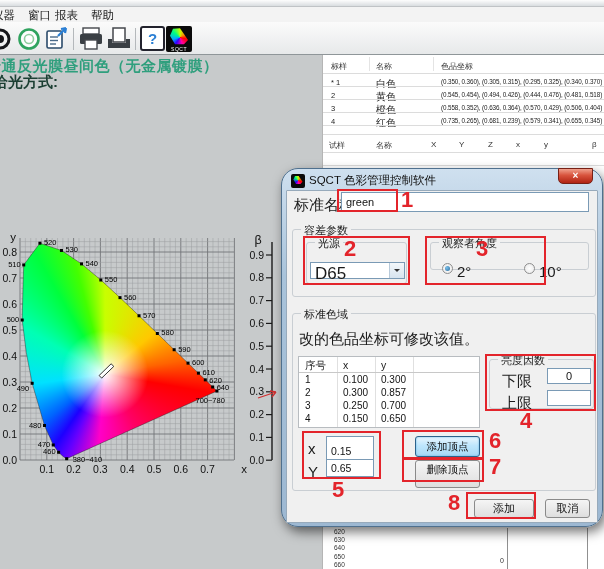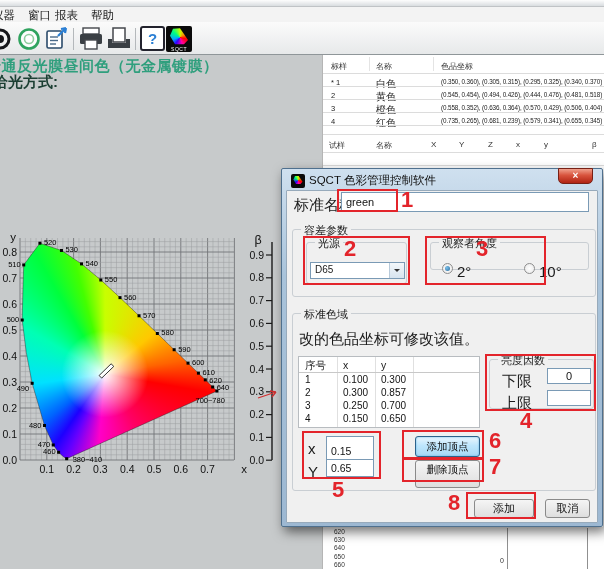--- a/index.html
+++ b/index.html
@@ -57,40 +57,40 @@
                   #c8ff00 0deg,#ffc800 50deg,#ff6400 80deg,#ff0000 100deg,#ff0064 150deg,
                   #ff00c8 185deg,#6400ff 205deg,#1e00ff 215deg,#0064ff 232deg,#00e1ff 262deg,
                   #00ffb4 300deg,#00ff3c 330deg,#44ff00 345deg,#c8ff00 360deg); }
   #horseshoe-glow { position:absolute; inset:0;
                 background:radial-gradient(circle 58px at 105px 144px, rgba(255,255,255,1) 0%, rgba(255,255,255,0) 75%); }
   .beta       { position:absolute; left:240px; top:228px; width:64px; height:250px; }
 
   
   .dialog     { position:absolute; left:281px; top:168px; width:322px; height:359px; z-index:10;
                 background:linear-gradient(180deg,#cfe0ef,#a9c3da 30%,#9db8d2);
-                border:1px solid #4f708e; border-radius:2px; box-shadow:3px 5px 12px rgba(0,0,0,.55); }
+                border:1px solid #4f708e; border-radius:17px; box-shadow:3px 5px 12px rgba(0,0,0,.55); }
   .dlg-title  { position:absolute; left:9px; top:4px; display:flex; align-items:center; gap:4px;
                 font-size:11.5px; color:#111; }
   .dlg-ico    { width:14px; height:14px; background:#0a0a0a; border-radius:2px; position:relative; }
   .dlg-ico::after{ content:''; position:absolute; left:2px; top:2px; width:10px; height:9px;
                 background:conic-gradient(#c8ff00,#ff0000 110deg,#ff00aa 170deg,#2200ff 230deg,#00ff80 320deg,#c8ff00);
                 clip-path:polygon(30% 95%, 5% 45%, 20% 5%, 55% 2%, 95% 70%, 75% 95%); }
   .dlg-close  { position:absolute; right:9px; top:-1px; width:35px; height:16px;
                 background:linear-gradient(#f0a08c,#d8533d 45%,#b02313); border:1px solid #772015;
                 border-radius:0 0 5px 5px; color:#fff; font-size:10px; font-weight:bold;
                 text-align:center; line-height:14px; }
   .dlg-body   { position:absolute; left:4px; top:21px; width:312px; height:333px;
                 background:#f0f0f0; border:1px solid #97aabb; border-radius:1px; }
   .dlg-abs    { position:absolute; white-space:nowrap; }
   .lbl        { font-size:15px; color:#1a1a1a; }
   .field      { position:absolute; background:#fff; border:1px solid #7a9ab5; font-size:11px;
                 font-family:"Liberation Sans",sans-serif; padding:0 4px; color:#111; }
   .grp        { position:absolute; border:1px solid #c9ced3; border-radius:3px; }
   .grp-label  { position:absolute; top:-7px; left:8px; background:#f0f0f0; padding:0 3px; font-size:11px; }
-  .combo      { position:absolute; background:#fff; border:1px solid #7a9ab5; font-size:10px; }
+  .combo      { position:absolute; background:#fff; border:1px solid #7a9ab5; font-size:17px; }
   .combo-txt  { position:absolute; left:4px; top:1px; }
   .combo-arr  { position:absolute; right:0; top:0; bottom:0; width:15px;
                 background:linear-gradient(#f3f7fa,#d7e4ef); border-left:1px solid #b8cada; }
   .combo-arr::after{ content:''; position:absolute; left:4px; top:6px; border:3.5px solid transparent;
                 border-top-color:#333; }
   .radio      { position:absolute; width:11px; height:11px; border-radius:50%;
                 border:1px solid #8e8e8e; background:radial-gradient(#fff,#e6e6e6); }
   .radio.sel::after{ content:''; position:absolute; inset:2px; border-radius:50%;
                 background:radial-gradient(circle at 35% 35%,#7ac0ea,#2c6c9e); }
   .vtable     { position:absolute; background:#fff; border:1px solid #b8bcc0; }

